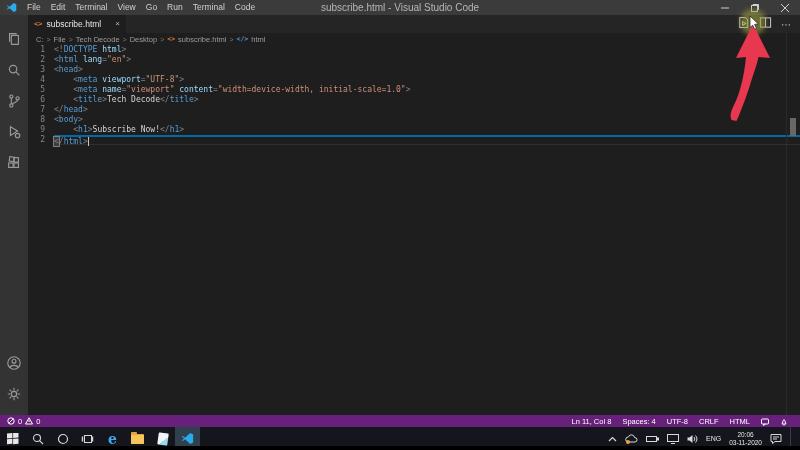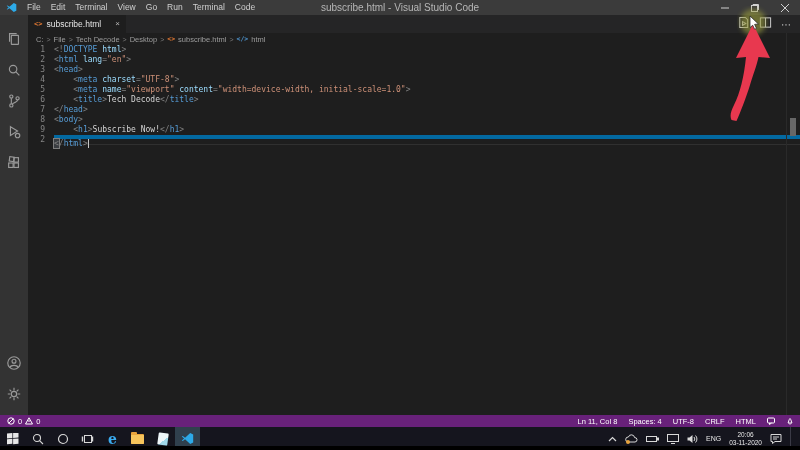--- a/index.html
+++ b/index.html
@@ -39,35 +39,35 @@
                 padding-left:8px; font-size:7.5px; color:#9c9c9c; gap:3px; }
   .crumb-sep { color:#7a7a7a; font-size:7px; }
   .crumb-ico-html { color:#e37933; font-family:"DejaVu Sans Mono", monospace; font-size:6.5px; font-weight:bold; }
   .crumb-ico-sym { color:#4e94ce; font-family:"DejaVu Sans Mono", monospace; font-size:6.5px; font-weight:bold; }
 
   
   .code { position:absolute; top:30px; left:0; width:100%; }
   .code-line { display:flex; height:10px; line-height:10px; font-family:"DejaVu Sans Mono", monospace; font-size:8px; white-space:pre; }
   .ln { width:26px; flex:0 0 26px; text-align:right; padding-right:9px; color:#858585; }
   .line-content { flex:1; }
-  .code-line.current .line-content-wrap { border-top:4px solid #0369a1; border-bottom:1px solid #303030; }
+  .code-line.current .line-content-wrap { border-top:2px solid #0369a1; border-bottom:1px solid #303030; }
   .line-content-wrap { flex:1; height:10px; }
   .tk-p { color:#808080; } .tk-t { color:#569cd6; } .tk-a { color:#9cdcfe; }
   .tk-s { color:#ce9178; } .tk-d { color:#d4d4d4; }
   .tk-box { color:#808080; outline:1px solid #7e7e7e; background:#3a3d41; }
   .caret { display:inline-block; width:1px; height:9px; background:#c6c6c6; vertical-align:text-top; }
 
   .right-rail { position:absolute; top:33px; left:786px; width:1px; height:382px; background:#2a2a2a; }
   .scroll-handle { position:absolute; top:118px; left:790px; width:6px; height:18px; background:#676767; }
 
   
   .statusbar { position:absolute; top:415px; left:0; width:800px; height:12px; background:#68217a;
                display:flex; align-items:center; color:#fff; font-size:7.5px; }
   .sb-left { display:flex; align-items:center; gap:3px; padding-left:7px; }
-  .sb-right { margin-left:auto; display:flex; align-items:flex-start; gap:11px; padding-right:6px; }
+  .sb-right { margin-left:auto; display:flex; align-items:flex-end; gap:11px; padding-right:12px; }
   .sb-item { white-space:nowrap; }
   .sb-ico svg { width:8px; height:8px; stroke:#fff; stroke-width:1; fill:none; display:block; }
 
   
   .taskbar { position:absolute; top:427px; left:0; width:800px; height:23px; background:#15151e;
              display:flex; align-items:center; }
   .tb-btn { width:25px; height:23px; display:flex; align-items:center; justify-content:center; position:relative; }
   .tb-btn svg { display:block; }
   .tb-open::after { content:""; position:absolute; bottom:0; left:4px; right:4px; height:2px; background:#5f9cc5; }
   .tb-active { background:#30404d; }
@@ -217,21 +217,21 @@
         <span class="crumb">subscribe.html</span>
         <span class="crumb-sep">&gt;</span>
         <span class="crumb-ico-sym">&lt;/&gt;</span>
         <span class="crumb">html</span>
       </div>
 
     <div class="code" id="code">
         <div class="code-line"><span class="ln">1</span><span class="line-content-wrap"><span class="line-content"><span class="tk-p">&lt;!</span><span class="tk-t">DOCTYPE</span><span class="tk-d"> </span><span class="tk-a">html</span><span class="tk-p">&gt;</span></span></span></div>
         <div class="code-line"><span class="ln">2</span><span class="line-content-wrap"><span class="line-content"><span class="tk-p">&lt;</span><span class="tk-t">html</span><span class="tk-d"> </span><span class="tk-a">lang</span><span class="tk-p">=</span><span class="tk-s">"en"</span><span class="tk-p">&gt;</span></span></span></div>
         <div class="code-line"><span class="ln">3</span><span class="line-content-wrap"><span class="line-content"><span class="tk-p">&lt;</span><span class="tk-t">head</span><span class="tk-p">&gt;</span></span></span></div>
-        <div class="code-line"><span class="ln">4</span><span class="line-content-wrap"><span class="line-content"><span class="tk-d">    </span><span class="tk-p">&lt;</span><span class="tk-t">meta</span><span class="tk-d"> </span><span class="tk-a">charset</span><span class="tk-p">=</span><span class="tk-s">"UTF-8"</span><span class="tk-p">&gt;</span></span></span></div>
+        <div class="code-line"><span class="ln">4</span><span class="line-content-wrap"><span class="line-content"><span class="tk-d">    </span><span class="tk-p">&lt;</span><span class="tk-t">meta</span><span class="tk-d"> </span><span class="tk-a">viewport</span><span class="tk-p">=</span><span class="tk-s">"UTF-8"</span><span class="tk-p">&gt;</span></span></span></div>
         <div class="code-line"><span class="ln">5</span><span class="line-content-wrap"><span class="line-content"><span class="tk-d">    </span><span class="tk-p">&lt;</span><span class="tk-t">meta</span><span class="tk-d"> </span><span class="tk-a">name</span><span class="tk-p">=</span><span class="tk-s">"viewport"</span><span class="tk-d"> </span><span class="tk-a">content</span><span class="tk-p">=</span><span class="tk-s">"width=device-width, initial-scale=1.0"</span><span class="tk-p">&gt;</span></span></span></div>
         <div class="code-line"><span class="ln">6</span><span class="line-content-wrap"><span class="line-content"><span class="tk-d">    </span><span class="tk-p">&lt;</span><span class="tk-t">title</span><span class="tk-p">&gt;</span><span class="tk-d">Tech Decode</span><span class="tk-p">&lt;/</span><span class="tk-t">title</span><span class="tk-p">&gt;</span></span></span></div>
         <div class="code-line"><span class="ln">7</span><span class="line-content-wrap"><span class="line-content"><span class="tk-p">&lt;/</span><span class="tk-t">head</span><span class="tk-p">&gt;</span></span></span></div>
         <div class="code-line"><span class="ln">8</span><span class="line-content-wrap"><span class="line-content"><span class="tk-p">&lt;</span><span class="tk-t">body</span><span class="tk-p">&gt;</span></span></span></div>
         <div class="code-line"><span class="ln">9</span><span class="line-content-wrap"><span class="line-content"><span class="tk-d">    </span><span class="tk-p">&lt;</span><span class="tk-t">h1</span><span class="tk-p">&gt;</span><span class="tk-d">Subscribe Now!</span><span class="tk-p">&lt;/</span><span class="tk-t">h1</span><span class="tk-p">&gt;</span></span></span></div>
         <div class="code-line current"><span class="ln">2</span><span class="line-content-wrap"><span class="line-content"><span class="tk-box">&lt;</span><span class="tk-p">/</span><span class="tk-t">html</span><span class="tk-p">&gt;</span><span class="caret"></span></span></span></div>
       </div>
   </div>
 
   <div class="right-rail"></div>

